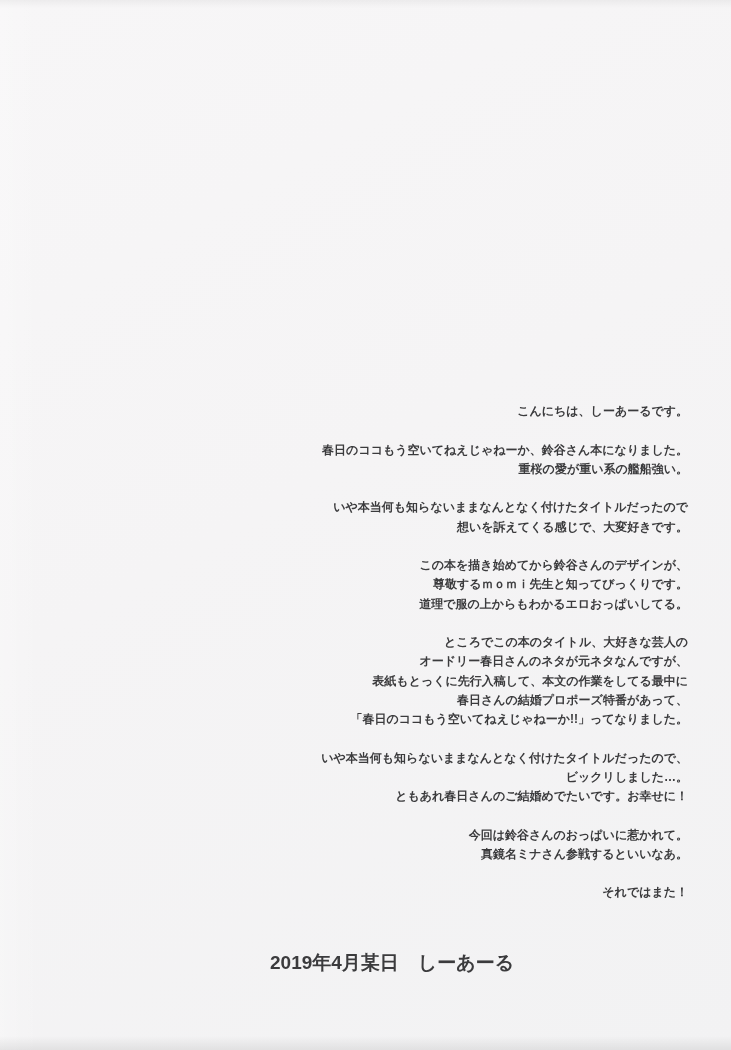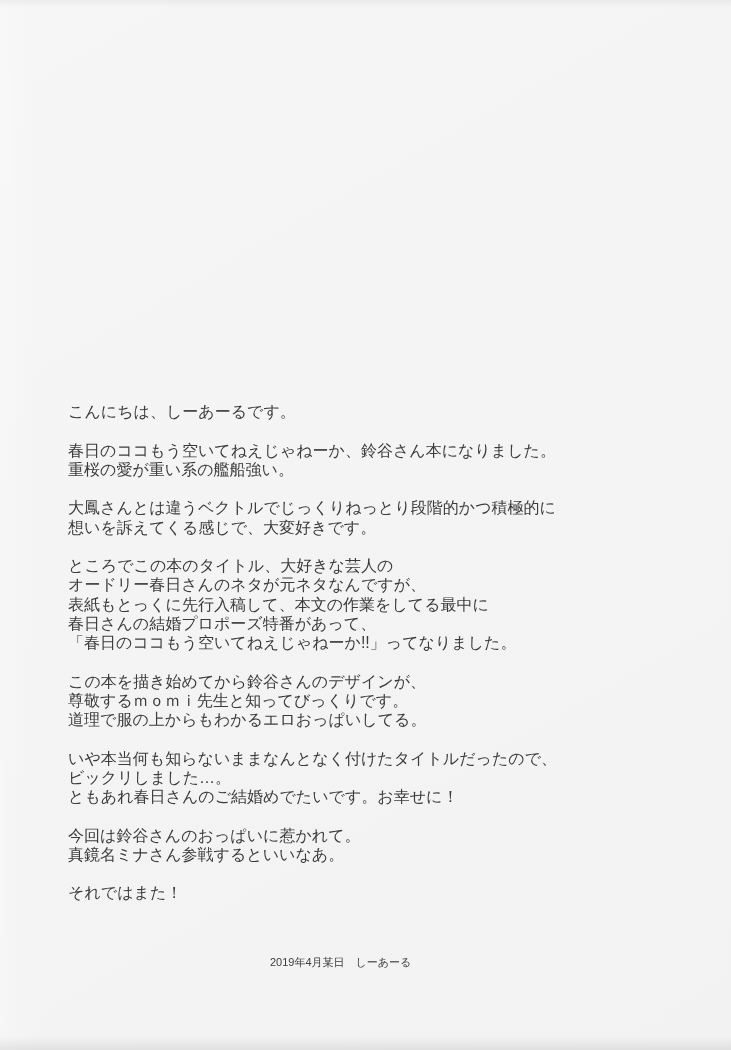--- a/index.html
+++ b/index.html
@@ -29,79 +29,80 @@
       linear-gradient(180deg, rgba(0,0,0,0.045) 0px, rgba(0,0,0,0.0) 8px),
       linear-gradient(0deg, rgba(0,0,0,0.075) 0px, rgba(0,0,0,0.0) 14px),
       linear-gradient(90deg, rgba(255,255,255,0.25) 0px, rgba(255,255,255,0.0) 40px);
   }
   .afterword {
     position: absolute;
     left: 68px;
     top: 402px;
     width: 620px;
     color: #3b3b3d;
-    font-size: 16px;
+    font-size: 12px;
     line-height: 19.25px;
-    font-weight: normal;
+    font-weight: bold;
     letter-spacing: 0;
+    text-align: right;
   }
   .afterword p {
     margin: 0 0 19.25px 0;
   }
   .afterword p:last-child {
     margin-bottom: 16px;
   }
   .ln {
     display: block;
     white-space: pre;
   }
   .signature {
     position: absolute;
     left: 270px;
     top: 953px;
     color: #3b3b3d;
-    font-size: 11px;
+    font-size: 19px;
     line-height: 19.25px;
-    font-weight: normal;
+    font-weight: bold;
     white-space: pre;
   }
 </style>
 </head>
 <body>
 
 <main class="page">
 
   <section class="afterword">
 
     <p>
       <span class="ln">こんにちは、しーあーるです。</span>
     </p>
 
     <p>
       <span class="ln">春日のココもう空いてねえじゃねーか、鈴谷さん本になりました。</span>
       <span class="ln">重桜の愛が重い系の艦船強い。</span>
     </p>
 
     <p>
-      <span class="ln">大鳳さんとは違うベクトルでじっくりねっとり段階的かつ積極的に</span>
+      <span class="ln">いや本当何も知らないままなんとなく付けたタイトルだったので</span>
       <span class="ln">想いを訴えてくる感じで、大変好きです。</span>
+    </p>
+
+    <p>
+      <span class="ln">この本を描き始めてから鈴谷さんのデザインが、</span>
+      <span class="ln">尊敬するｍｏｍｉ先生と知ってびっくりです。</span>
+      <span class="ln">道理で服の上からもわかるエロおっぱいしてる。</span>
     </p>
 
     <p>
       <span class="ln">ところでこの本のタイトル、大好きな芸人の</span>
       <span class="ln">オードリー春日さんのネタが元ネタなんですが、</span>
       <span class="ln">表紙もとっくに先行入稿して、本文の作業をしてる最中に</span>
       <span class="ln">春日さんの結婚プロポーズ特番があって、</span>
       <span class="ln">「春日のココもう空いてねえじゃねーか!!」ってなりました。</span>
-    </p>
-
-    <p>
-      <span class="ln">この本を描き始めてから鈴谷さんのデザインが、</span>
-      <span class="ln">尊敬するｍｏｍｉ先生と知ってびっくりです。</span>
-      <span class="ln">道理で服の上からもわかるエロおっぱいしてる。</span>
     </p>
 
     <p>
       <span class="ln">いや本当何も知らないままなんとなく付けたタイトルだったので、</span>
       <span class="ln">ビックリしました…。</span>
       <span class="ln">ともあれ春日さんのご結婚めでたいです。お幸せに！</span>
     </p>
 
     <p>
       <span class="ln">今回は鈴谷さんのおっぱいに惹かれて。</span>

